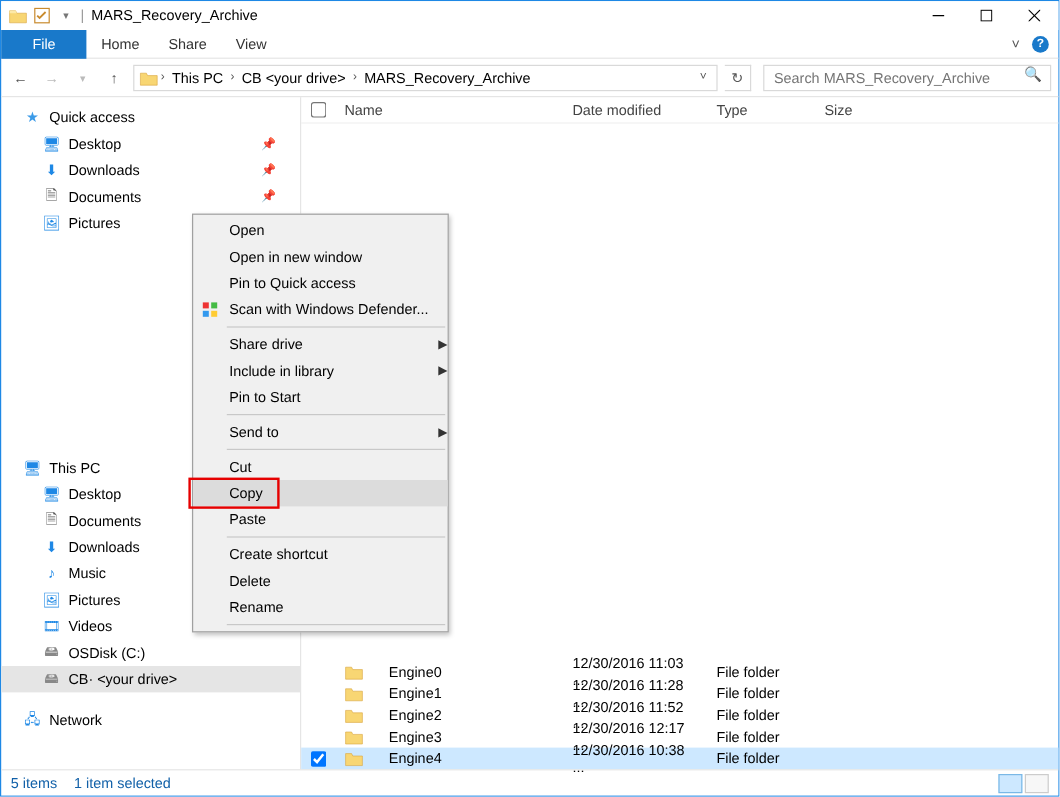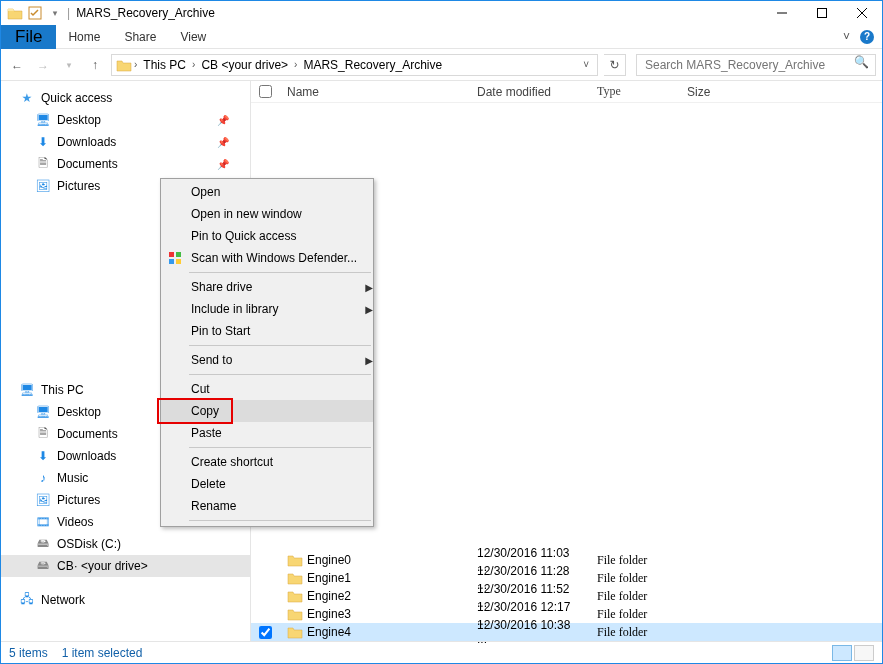--- a/index.html
+++ b/index.html
@@ -8,21 +8,21 @@
   
   .titlebar { height:24px; display:flex; align-items:center; background:#fff; }
   .titlebar .left { display:flex; align-items:center; gap:4px; padding-left:6px; flex:1; }
   .titlebar .controls { display:flex; }
   .titlebar .controls .ctl { width:40px; height:24px; display:flex; align-items:center; justify-content:center; }
   .tb-icon { width:16px; height:16px; display:inline-flex; align-items:center; justify-content:center; }
   .tb-sep { color:#999; }
   .title-text { margin-left:2px; font-size:12px; }
   
   .ribbonbar { height:24px; display:flex; align-items:center; border-bottom:1px solid #e5e5e5; }
-  .file-tab { background:#1979ca; color:#000000; padding:0 14px; height:24px; display:flex; align-items:center; font-size:17px; }
+  .file-tab { background:#1979ca; color:#ffffff; padding:0 26px; height:24px; display:flex; align-items:center; font-size:12px; }
   .ribbon-tab { padding:0 12px; height:24px; display:flex; align-items:center; color:#333; }
   .ribbon-right { margin-left:auto; display:flex; align-items:center; gap:10px; padding-right:8px; color:#1979ca; }
   .help-icon { width:14px; height:14px; border-radius:50%; background:#1979ca; color:#fff; display:flex; align-items:center; justify-content:center; font-size:10px; font-weight:bold; }
   
   .navbar { height:32px; display:flex; align-items:center; gap:6px; padding:0 6px; border-bottom:1px solid #e5e5e5; }
   .nav-arrow { width:20px; height:20px; display:flex; align-items:center; justify-content:center; color:#555; }
   .nav-arrow.disabled { color:#bbb; }
   .breadcrumb { flex:1; height:22px; border:1px solid #d9d9d9; display:flex; align-items:center; padding:0 4px; gap:2px; min-width:0; }
   .crumb { display:flex; align-items:center; gap:4px; padding:0 4px; white-space:nowrap; }
   .crumb-sep { color:#555; font-size:10px; }
@@ -40,25 +40,25 @@
   .pin { margin-left:auto; margin-right:20px; color:#888; font-size:10px; }
   .tree-sep { height:12px; }
   .ico { width:16px; height:16px; display:inline-flex; align-items:center; justify-content:center; }
   
   .list-pane { flex:1; display:flex; flex-direction:column; min-width:0;justify-content:space-between; }
   .list-header { height:22px; display:flex; align-items:center; border-bottom:1px solid #f0f0f0; color:#444; }
   .col { padding:0 8px; }
   .col-check { width:28px; display:flex; justify-content:center; }
   .col-name { width:190px; }
   .col-date { width:120px; }
-  .col-type { width:90px;font-family:Liberation Serif, serif; }
+  .col-type { width:90px; }
   .col-size { width:60px; }
   .list-row { height:18px; display:flex; align-items:center; font-size:12px; }
   .list-row .col-check input { margin:0; }
-  .list-row .col-name { display:flex; align-items:center; gap:4px; }
+  .list-row .col-name { display:flex; align-items:center; gap:21px; }
   .list-row.selected { background:#cde8ff; }
   
   .context-menu { position:absolute; left:160px; top:178px; width:214px; background:#f0f0f0; border:1px solid #a0a0a0; box-shadow:2px 2px 4px rgba(0,0,0,0.25); padding:2px 0; z-index:10; }
   .cm-item { height:22px; display:flex; align-items:center; padding-left:30px; padding-right:0; position:relative; }
   .cm-item.hover { background:#dcdcdc; }
   .cm-item .cm-arrow { margin-left:auto; color:#333; font-size:10px; }
   .cm-item .cm-icon { position:absolute; left:6px; width:16px; height:16px; display:flex; align-items:center; justify-content:center; }
   .cm-sep { height:1px; background:#c8c8c8; margin:3px 2px 3px 28px; }
   .cm-highlight { position:absolute; border:2px solid #e60000; pointer-events:none; }
   

